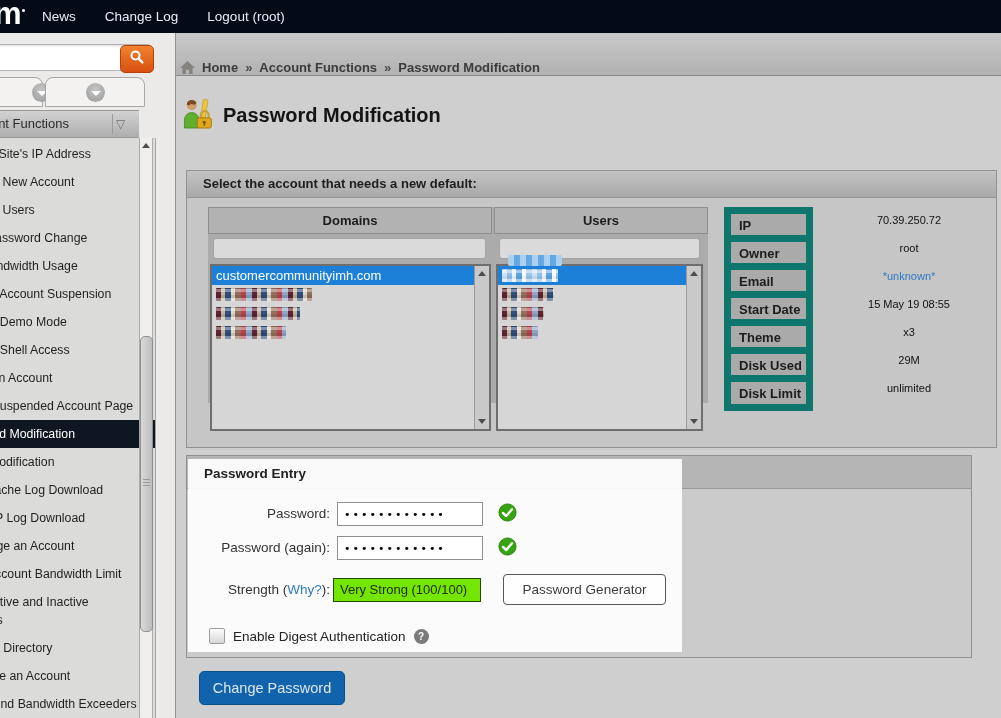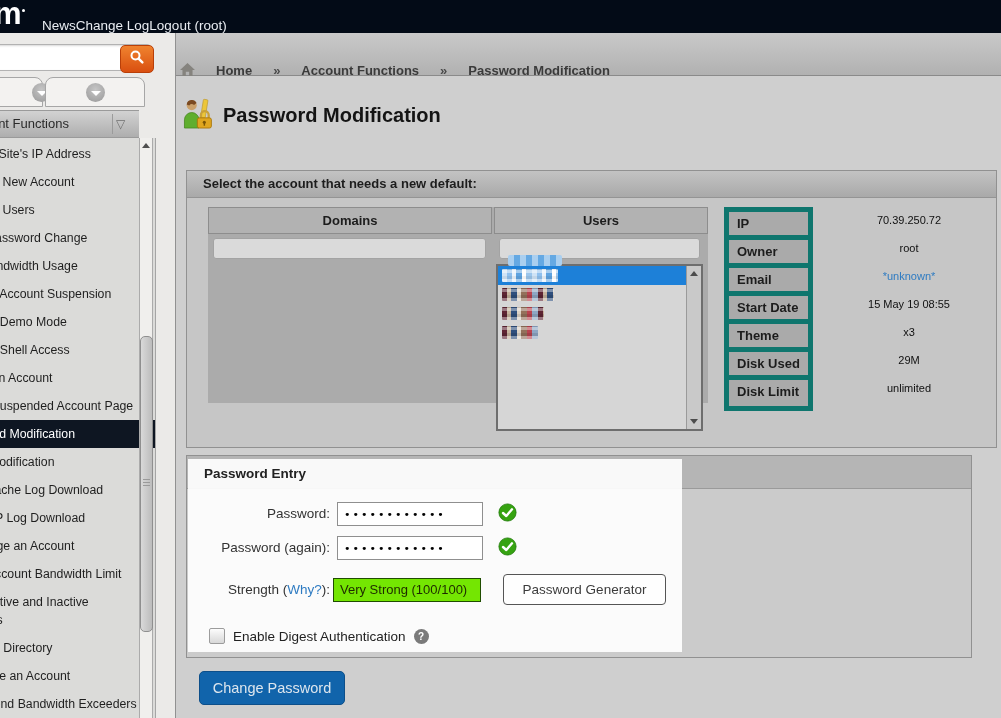--- a/index.html
+++ b/index.html
@@ -4,21 +4,21 @@
 <style>
   html,body{margin:0;padding:0;background:#9a9a9a;}
   .screen{position:relative;width:1001px;height:718px;overflow:hidden;background:#cfcfcf;
           font-family:"Liberation Sans",sans-serif;-webkit-font-smoothing:antialiased;}
   .abs{position:absolute;}
 
   
   .topbar{left:0;top:0;width:1001px;height:33px;background:#030b17;}
   .logo{left:-6px;top:-6px;color:#fff;font-size:31px;font-weight:bold;line-height:40px;}
   .logo-dot{position:absolute;left:22px;top:9px;width:3px;height:3px;background:#fff;border-radius:50%;}
-  .toplinks{left:42px;top:0;height:33px;display:flex;align-items:flex-end;}
+  .toplinks{left:42px;top:0;height:33px;display:flex;gap:29px;align-items:center;}
   .toplink{color:#e9edf2;font-size:13.5px;cursor:pointer;white-space:nowrap;}
 
   
   .sidebar{left:0;top:33px;width:175px;height:685px;background:#ebeae8;border-right:1px solid #919191;overflow:hidden;}
   .search-input{left:-40px;top:11px;width:192px;height:27px;background:#fff;border:1px solid #b2b2b2;border-radius:5px;
                 box-shadow:inset 0 1px 2px rgba(0,0,0,.15);font-size:13px;padding:0 6px;box-sizing:border-box;}
   .search-btn{left:120px;top:12px;width:32px;height:26px;border-radius:5px;border:1px solid #b93f08;
               background:linear-gradient(#f0832f,#d94f10);cursor:pointer;display:flex;align-items:center;justify-content:center;}
   .tab{top:44px;height:30px;background:#f3f2f0;border:1px solid #a6a6a6;border-radius:8px 8px 0 0;box-sizing:border-box;}
   .tab1{left:-30px;width:73px;}
@@ -41,21 +41,21 @@
   .sb-track{left:139px;top:105px;width:14px;height:580px;background:#f0efed;border-left:1px solid #ababab;border-right:1px solid #ababab;box-sizing:border-box;}
   .sb-up{position:absolute;left:0px;top:1px;width:12px;height:13px;display:flex;align-items:center;justify-content:center;cursor:pointer;}
   .sb-up .tri{width:0;height:0;border-left:4px solid transparent;border-right:4px solid transparent;border-bottom:5px solid #4f4f4f;}
   .sb-thumb{position:absolute;left:0px;top:198px;width:11px;height:294px;border:1px solid #8f8f8f;border-radius:5px;
             background:linear-gradient(90deg,#d9d9d9,#bcbcbc);cursor:grab;}
   .sb-grip{position:absolute;left:2px;top:142px;width:7px;height:8px;
            background:repeating-linear-gradient(#9a9a9a 0 1px,transparent 1px 3px);}
 
   
   .crumbbar{left:176px;top:33px;width:825px;height:43px;background:linear-gradient(#c9c9c9,#b1b1b1);border-bottom:1px solid #8a8a8a;box-sizing:border-box;}
-  .crumbs{position:absolute;left:4px;top:24px;height:26px;display:flex;align-items:center;gap:21px;}
+  .crumbs{position:absolute;left:4px;top:16px;height:26px;display:flex;align-items:flex-end;gap:7px;}
   .crumb{font-size:13px;font-weight:600;color:#3b3b3b;cursor:pointer;white-space:nowrap;}
   .crumb-sep{font-size:13px;font-weight:700;color:#4a4a4a;}
 
   
   .main{left:176px;top:76px;width:825px;height:642px;}
   .page-title-row{position:absolute;left:6px;top:22px;display:flex;align-items:center;gap:8px;}
   .page-title{font-size:20px;font-weight:bold;color:#141414;}
 
   .panel{position:absolute;border:1px solid #919191;box-sizing:border-box;}
   .panel-hdr{height:27px;border-bottom:1px solid #949494;background:linear-gradient(#c3c3c3,#a9a9a9);
@@ -83,21 +83,21 @@
       repeating-linear-gradient(0deg, rgba(255,255,255,.38) 0 3px, rgba(0,0,0,.10) 3px 6px, rgba(255,255,255,0) 6px 9px),
       repeating-linear-gradient(90deg,#5e2433 0 5px,#c7b49e 5px 9px,#2f4f7d 9px 15px,#ddd3c6 15px 19px,#93705a 19px 25px,#b8434f 25px 30px,#8ea6c4 30px 36px);}
   .mosaic.light{background-image:
       repeating-linear-gradient(0deg, rgba(255,255,255,.45) 0 3px, rgba(0,0,0,.06) 3px 6px, rgba(255,255,255,0) 6px 9px),
       repeating-linear-gradient(90deg,#cfe3f6 0 5px,#8fc0ee 5px 10px,#eaf3fc 10px 14px,#5ea3e0 14px 20px,#ffffff 20px 24px,#9cc6ec 24px 30px);}
   .blob{position:absolute;left:10px;top:-11px;width:54px;height:11px;border-radius:2px;background:#549fe0;
     background-image:repeating-linear-gradient(90deg, rgba(255,255,255,.5) 0 6px, rgba(255,255,255,.1) 6px 12px);}
 
   .info-table{position:absolute;left:537px;top:35px;width:274px;}
   .info-row{position:relative;height:28px;}
-  .info-label{position:absolute;left:0;top:1px;width:89px;height:36px;background:#aaaaaa;border:5px solid #0f766e;box-sizing:border-box;
+  .info-label{position:absolute;left:0;top:1px;width:89px;height:36px;background:#aaaaaa;border:7px solid #0f766e;box-sizing:border-box;
               font-size:13px;font-weight:bold;color:#1c1c1c;line-height:24px;padding-left:8px;}
   .info-value{position:absolute;left:95px;top:1px;width:180px;height:26px;font-size:11px;color:#101010;text-align:center;line-height:26px;}
   .info-value.link{color:#2e7bc2;cursor:pointer;}
 
   .panel2{left:10px;top:379px;width:786px;height:203px;background:#cbcbcb;}
   .panel2 .panel-hdr2{height:32px;border-bottom:1px solid #9a9a9a;background:#b5b5b5;}
   .whitecard{position:absolute;left:12px;top:383px;width:494px;height:193px;background:rgba(255,255,255,0.92);}
   .card-title{position:absolute;left:16px;top:7px;font-size:13.5px;font-weight:bold;color:#222;}
   .frm-label{position:absolute;width:142px;text-align:right;font-size:13.5px;color:#333;}
   .pw-input{position:absolute;left:149px;width:146px;height:24px;border:1px solid #8f8f8f;background:#fff;box-sizing:border-box;
@@ -230,20 +230,38 @@
 
     <div class="panel panel1">
       <div class="panel-hdr">Select the account that needs a new default:</div>
 
       <div class="lists-table">
         <div class="colhdr c1">Domains</div>
         <div class="colhdr c2">Users</div>
         <input class="filter f1" value="" style="">
         <input class="filter f2" value="" style="">
 
+        <div class="listbox b1">
+          <div id="domain-list" style="margin-right:14px;">
+              <div class="lb-row selected">customercommunityimh.com</div>
+              <div class="lb-row">
+                <div class="mosaic" style="width: 96px;"></div>
+              </div>
+              <div class="lb-row">
+                <div class="mosaic" style="width: 84px;"></div>
+              </div>
+              <div class="lb-row">
+                <div class="mosaic" style="width: 70px;"></div>
+              </div>
+            </div>
+          <div class="lb-scroll">
+            <div class="up"></div>
+            <div class="dn"></div>
+          </div>
+        </div>
 
         <div class="listbox b2">
           <div class="blob"></div>
           <div id="user-list" style="margin-right:14px;">
               <div class="lb-row selected">
                 <div class="mosaic light" style="width: 56px;"></div>
               </div>
               <div class="lb-row">
                 <div class="mosaic" style="width: 52px;"></div>
               </div>

